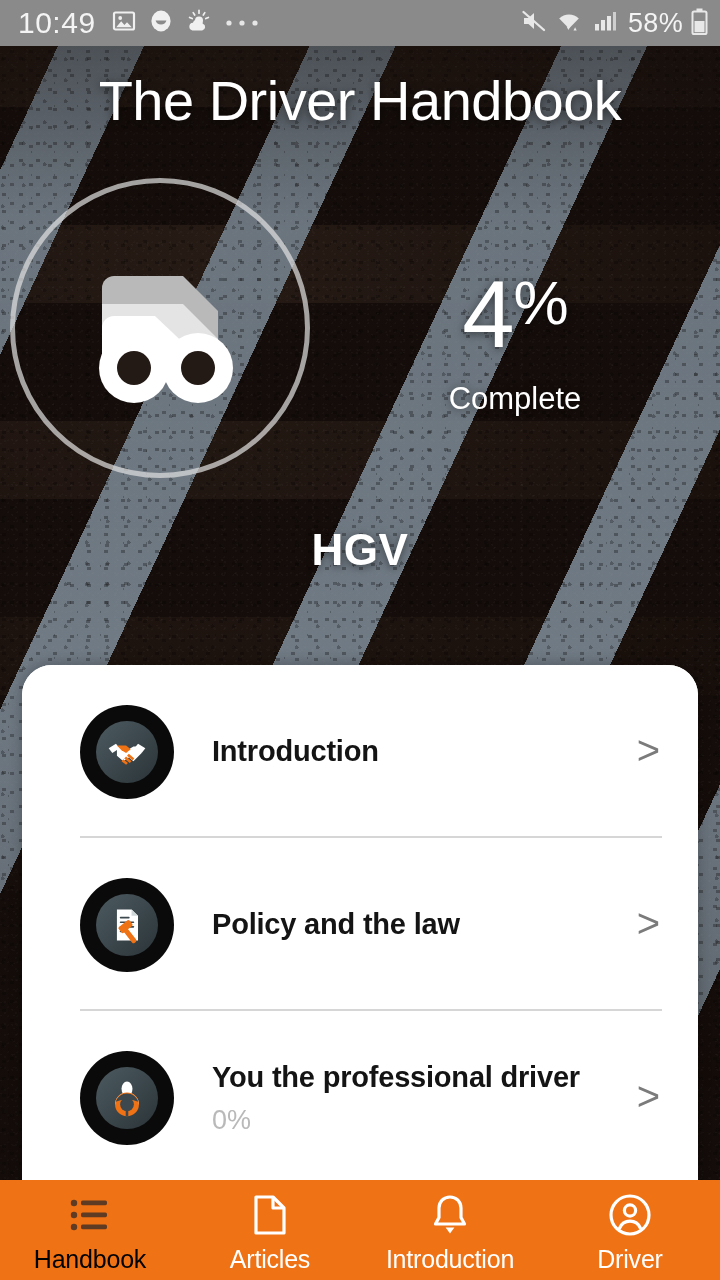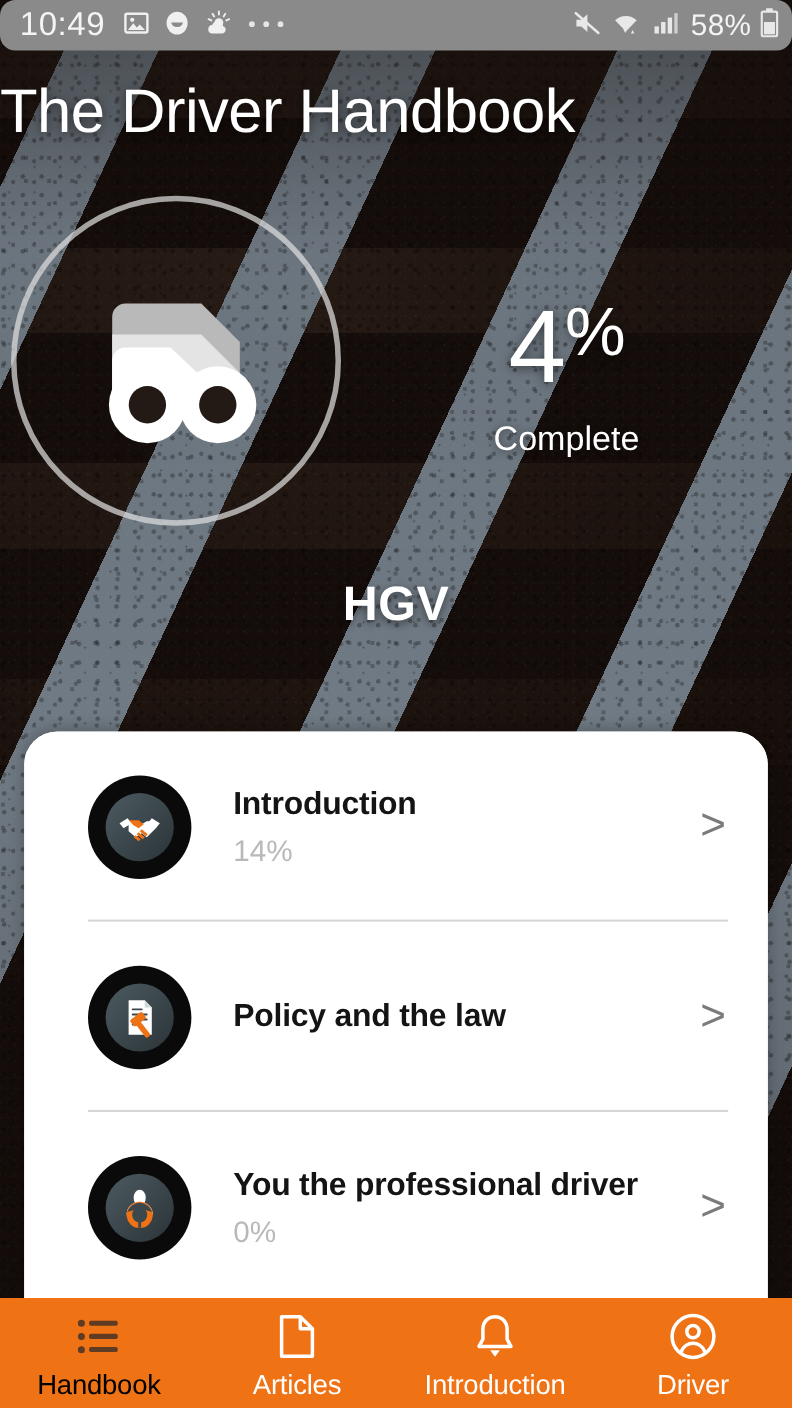--- a/index.html
+++ b/index.html
@@ -7,21 +7,21 @@
   body {
     font-family:"Liberation Sans", sans-serif;
     background:#1a1310;
     position:relative;
   }
 
   
   .statusbar{
     position:absolute; top:0; left:0; width:720px; height:46px;
     background:#8a8a8a; color:#f2f2f2;
-    display:flex; align-items:center; padding:0 12px 0 18px; z-index:40;border-radius:14px;
+    display:flex; align-items:center; padding:0 12px 0 18px; z-index:40;
   }
   .sb-time{ font-size:30px; letter-spacing:.5px; font-weight:400; color:#f4f4f4; }
   .sb-left-icons{ display:flex; align-items:center; gap:13px; margin-left:16px; }
   .sb-right{ margin-left:auto; display:flex; align-items:center; gap:8px; }
   .sb-batt-text{ font-size:27px; color:#f4f4f4; letter-spacing:.3px; }
   .sb-ico{ display:block; }
 
   
   .hero{
     position:absolute; top:0; left:0; width:720px; height:1205px;
@@ -58,21 +58,21 @@
     background-size:13px 13px, 17px 17px, 11px 11px, 19px 19px, 15px 15px, 21px 21px, 9px 9px, 23px 23px;
     opacity:.85;
   }
   .hero-darken{
     position:absolute; inset:0;
     background:linear-gradient(180deg, rgba(15,10,8,.62) 0%, rgba(15,10,8,.34) 18%, rgba(15,10,8,.30) 55%, rgba(15,10,8,.46) 100%);
   }
 
   
   .app-title{
-    position:absolute; top:68px; left:0; width:720px; 
+    position:absolute; top:68px; left:0; width:720px; text-align:center;
     color:#fff; font-size:56px; font-weight:400; letter-spacing:-.5px;
     text-shadow:0 2px 10px rgba(0,0,0,.55); z-index:10;
   }
 
   
   .veh-circle{
     position:absolute; top:178px; left:10px; width:300px; height:300px;
     border-radius:50%; border:5px solid rgba(222,222,222,.72);
     display:flex; align-items:center; justify-content:center; z-index:10;
   }
@@ -260,21 +260,20 @@
             <path d="M13 17h10l5 4-5 4-5-3z" fill="#ef7215"></path>
             <path d="M26 26l6 5-2 2-6-5z" fill="#ef7215"></path>
             <path d="M23 29l6 5-2 2-6-5z" fill="#ef7215"></path>
             <path d="M20 32l5 4-2 2-5-4z" fill="#ef7215"></path>
           </svg>
         </span>
       </div>
     </div>
     <div class="row-txt">
       <div class="row-title">Introduction</div>
-      <div class="row-pct">14%</div>
     </div>
     <div class="chev">&gt;</div>
     <div class="divider"></div>
   </div>
 
   <div class="row">
     <div class="row-ico">
       <div class="inner">
         <span>
           <svg viewBox="0 0 48 48">

